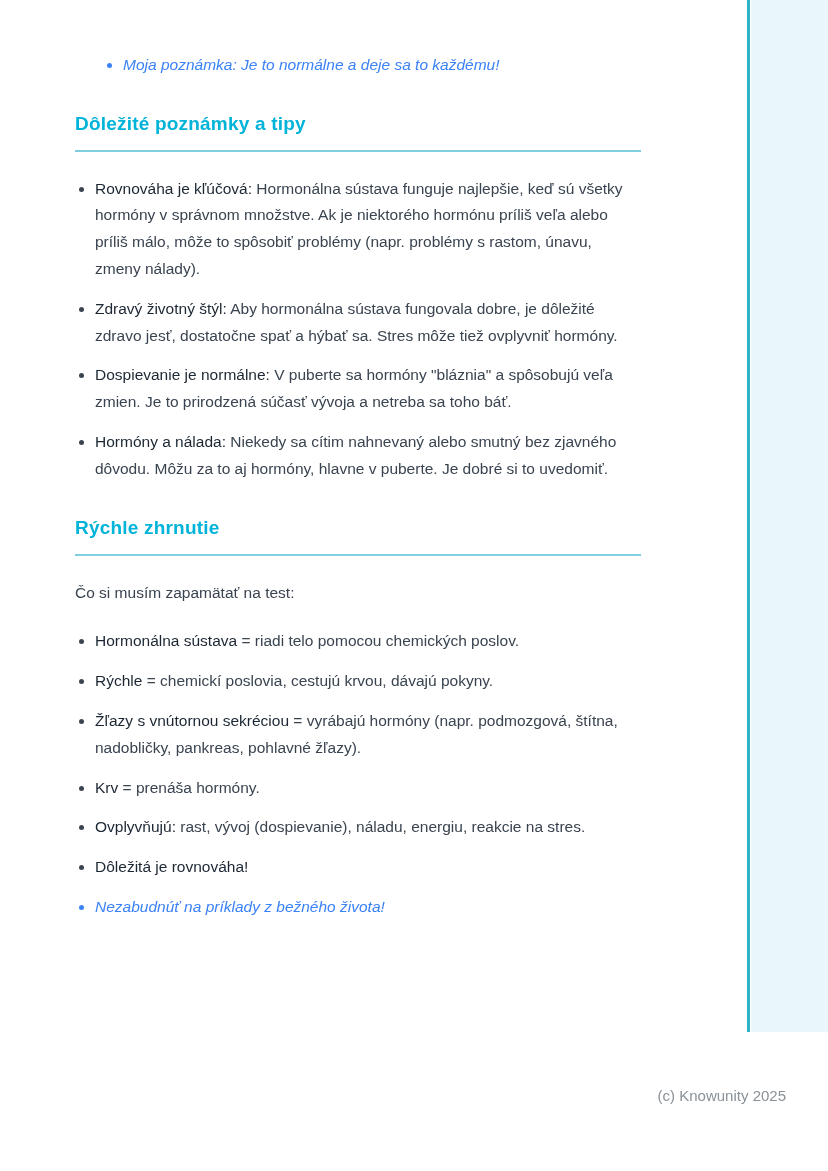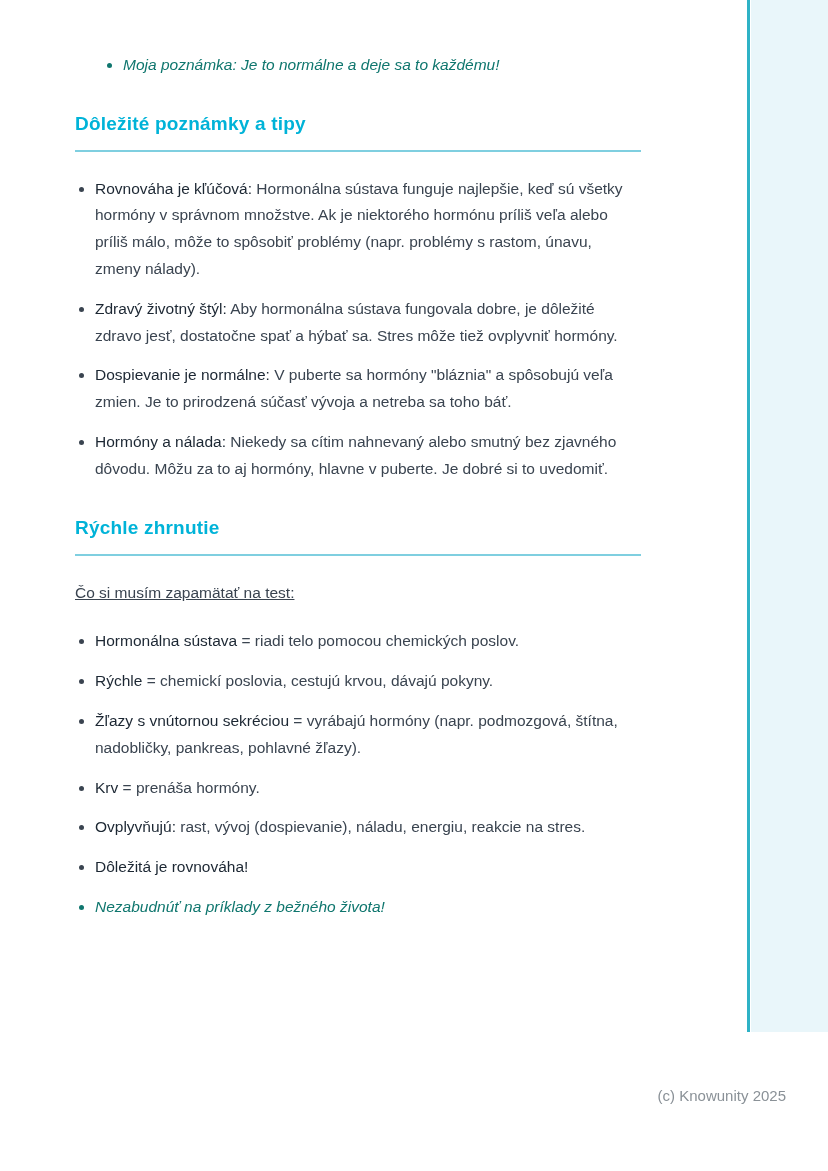--- a/index.html
+++ b/index.html
@@ -36,36 +36,36 @@
     font-size: 15.5px;
     line-height: 1.73;
   }
   .carryover { margin-left: 45px; }
   .carryover p { margin: 0 0 10px 0; }
   ul { margin: 0; padding-left: 20px; list-style: disc; }
   li { margin-bottom: 13px; }
   .note-list { margin-left: 28px; margin-top: 14px; }
   .italic-note {
     font-style: italic;
-    color: #0f766e;
+    color: #3b82f6;
   }
   .section-title {
     margin: 34px 0 0 0;
     font-size: 19px;
     font-weight: 800;
     color: var(--accent, #00b3d8);
     letter-spacing: 0.2px;
     line-height: 1.2;
   }
   .divider {
     border-bottom: 2px solid var(--divider, #7fcfe0);
     margin: 14px 0 24px 0;
   }
   .lead { font-weight: normal; color: #1c2733; }
-  .summary-intro { margin: 0 0 22px 0; text-decoration: underline; }
+  .summary-intro { margin: 0 0 22px 0; }
   .footer {
     position: absolute;
     right: 42px;
     top: 1087px;
     font-size: 15px;
     color: #8a9197;
   }
 </style>
 </head>
 <body style="--accent: #00b3d8; --divider: #7fcfe0; --stripe: #e9f6fa; --stripe-line: #2eb2c6;">

